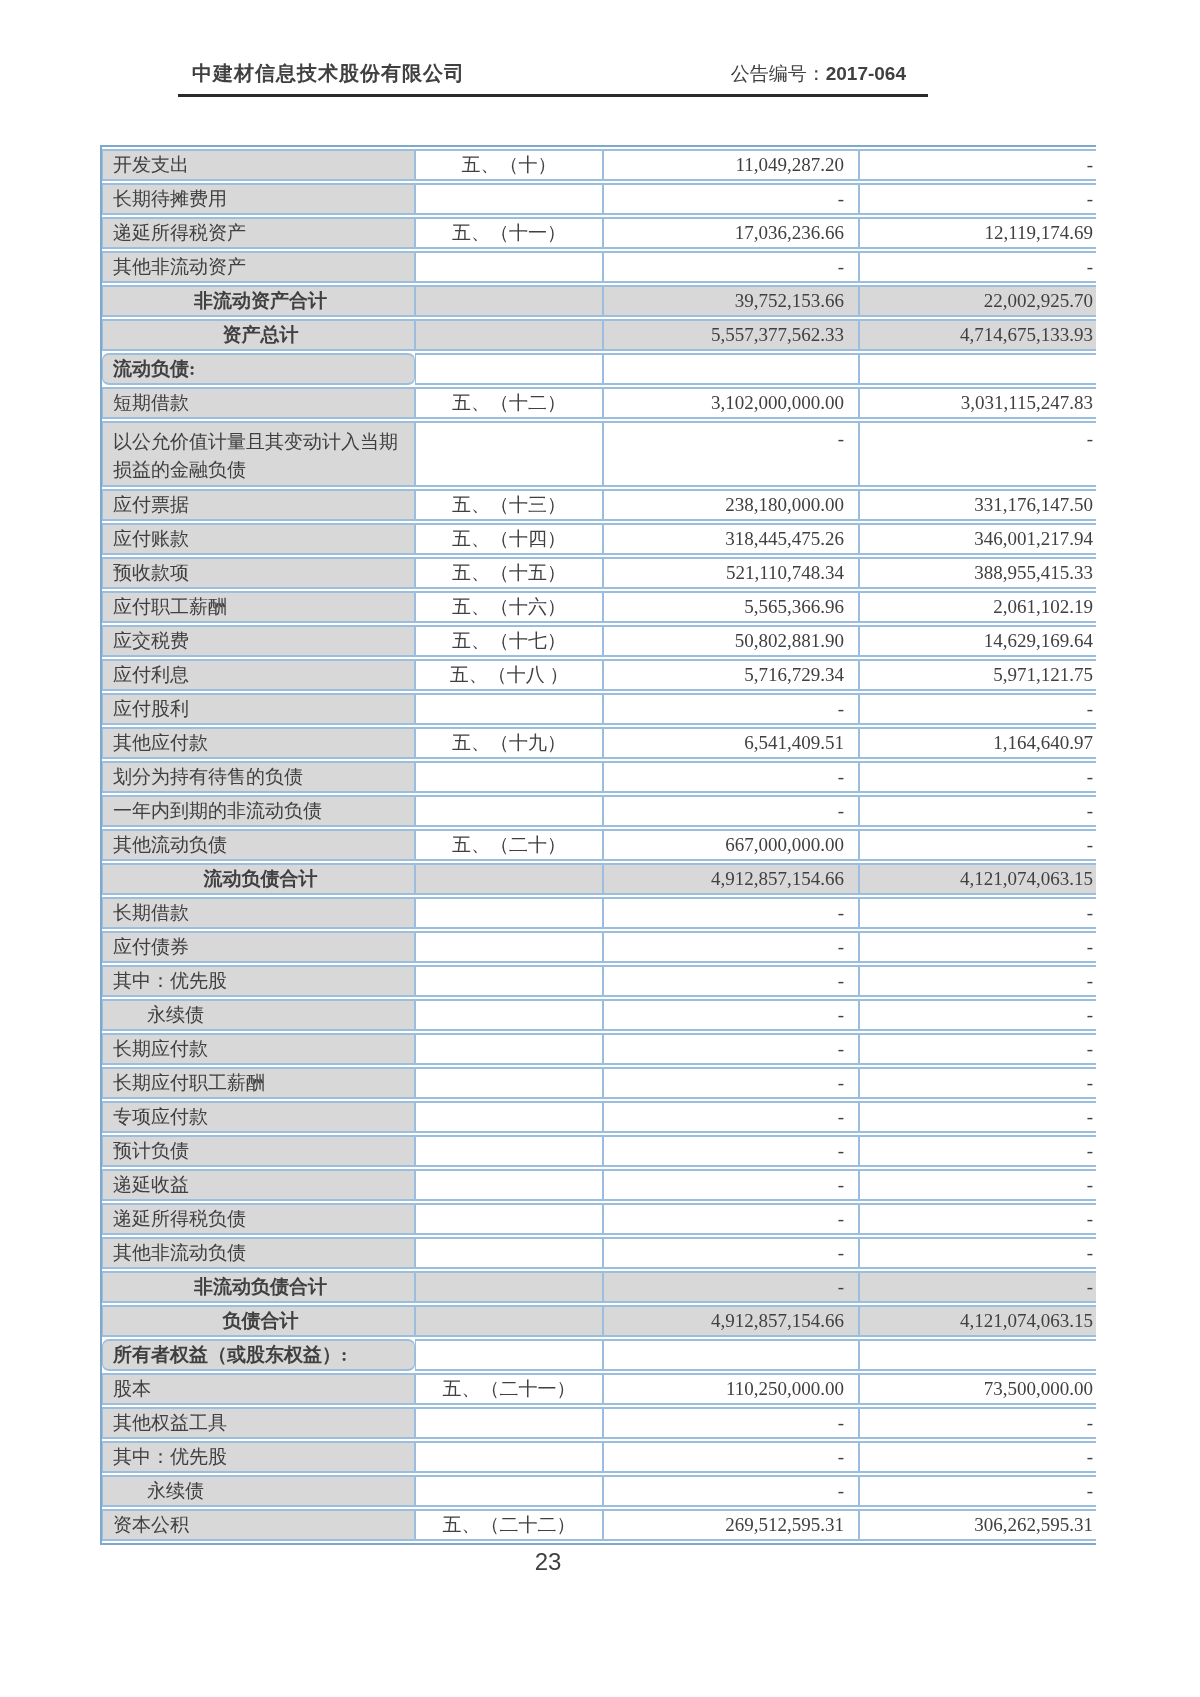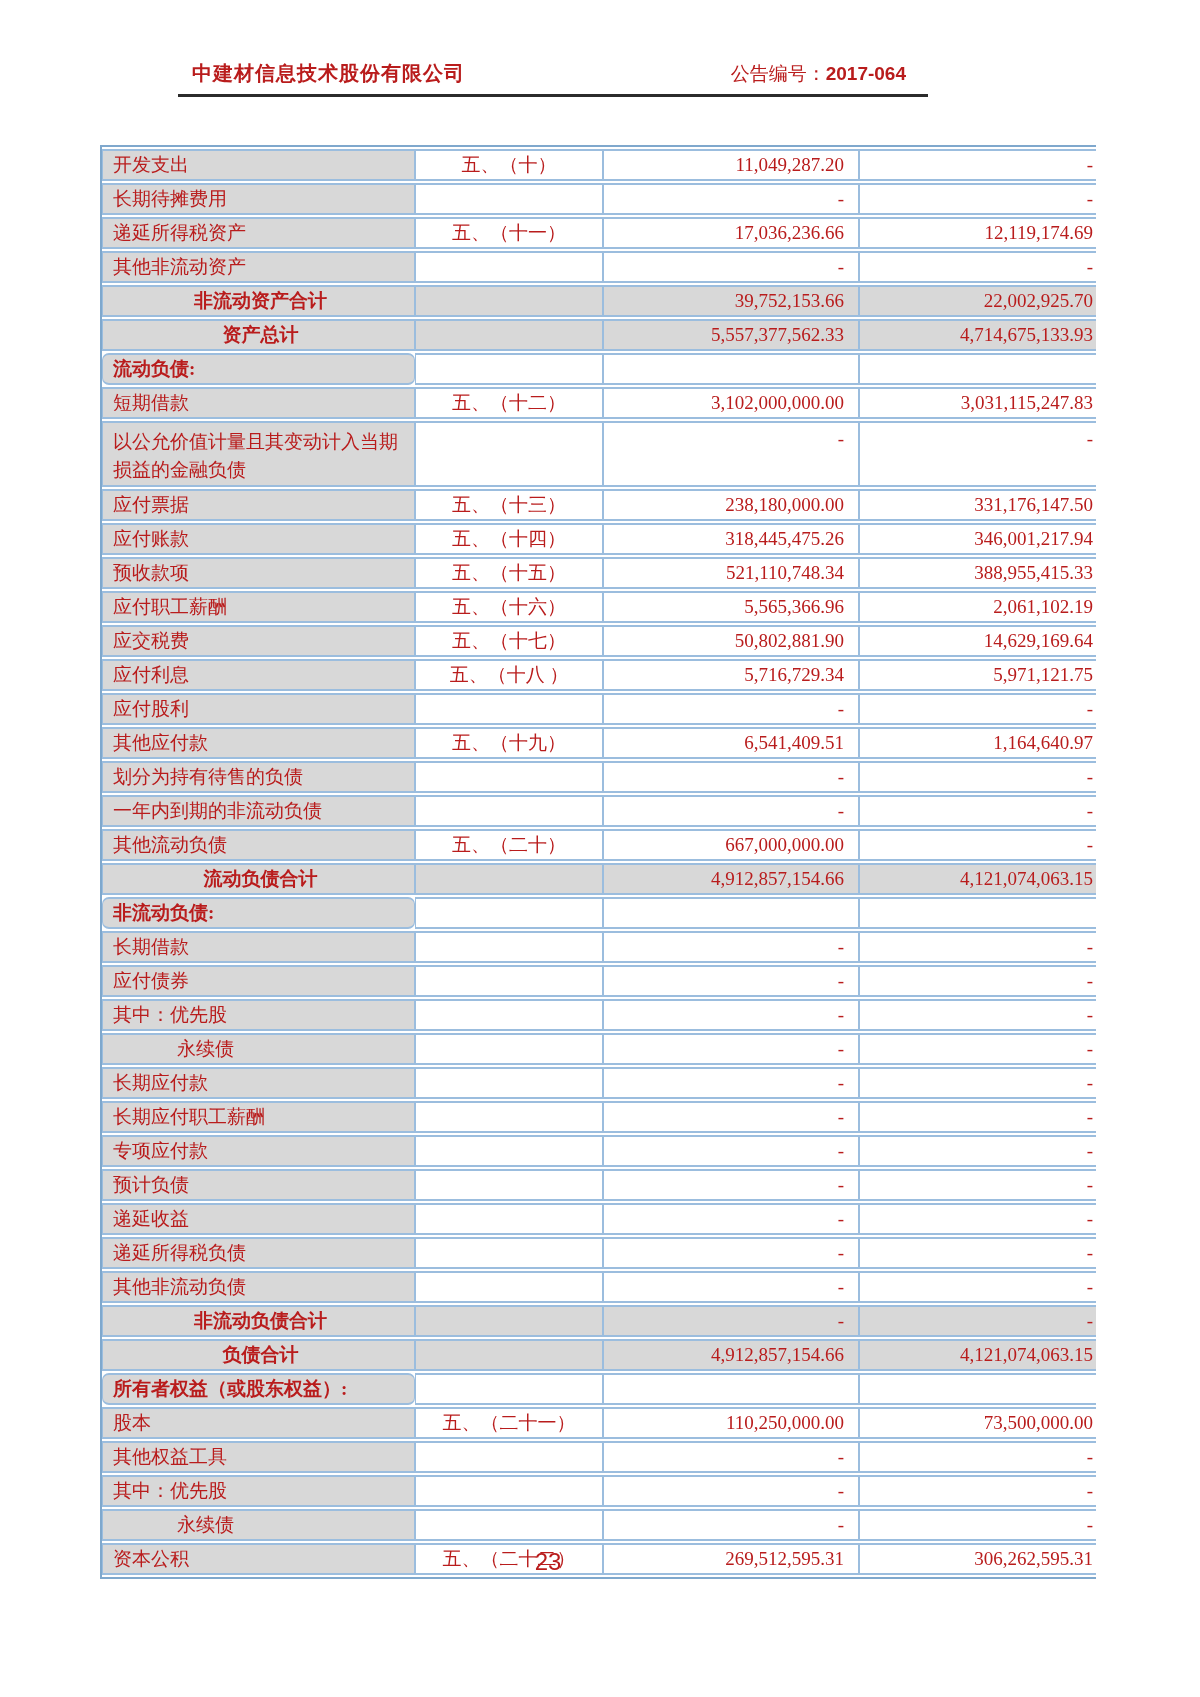--- a/index.html
+++ b/index.html
@@ -1,21 +1,21 @@
 <!DOCTYPE html>
 <html><head>
 <meta charset="utf-8">
 <style>
   html,body{margin:0;padding:0;background:#ffffff;}
   .page{
     position:relative;
     width:1096px;height:1697px;
     background:#ffffff;
     font-family:"Liberation Serif","DejaVu Serif",serif;
-    color:#b91c1c;
+    color:#404040;
     overflow:hidden;
   }
   
   .header-wrap{
     margin:0 168px 0 178px;
     border-bottom:3px solid #2b2b2b;
   }
   .header{
     display:flex;
     justify-content:space-between;
@@ -47,21 +47,21 @@
     padding:1px 6px;
     overflow:hidden;
     vertical-align:middle;
   }
   td.c0{text-align:left;padding-left:10px;background:#d8d8d8;}
   td.c1{text-align:center;}
   td.c2,td.c3{text-align:right;padding-right:14px;}
   tr.total td{background:#d8d8d8;}
   tr.total td.c0{text-align:center;font-weight:bold;}
   tr.section td.c0{font-weight:bold;border-radius:7px;}
-  tr.indent td.c0{padding-left:74px;}
+  tr.indent td.c0{padding-left:44px;}
   tr.tall{height:60px;padding-left:28px;}
   tr.tall td{vertical-align:top;padding-top:5px;}
   tr.tall td.c0{white-space:pre-line;line-height:28px;}
   
   .page-num{
     position:absolute;
     top:1548px;left:0;width:100%;
     text-align:center;
     font-family:"Liberation Sans","DejaVu Sans",sans-serif;
     font-size:24px;
@@ -209,26 +209,20 @@
           <td class="c1">五、（二十）</td>
           <td class="c2">667,000,000.00</td>
           <td class="c3">-</td>
         </tr>
         <tr class="total">
           <td class="c0">流动负债合计</td>
           <td class="c1"></td>
           <td class="c2">4,912,857,154.66</td>
           <td class="c3">4,121,074,063.15</td>
         </tr>
-        <tr class="section">
-          <td class="c0">非流动负债:</td>
-          <td class="c1"></td>
-          <td class="c2"></td>
-          <td class="c3"></td>
-        </tr>
         <tr class="item">
           <td class="c0">长期借款</td>
           <td class="c1"></td>
           <td class="c2">-</td>
           <td class="c3">-</td>
         </tr>
         <tr class="item">
           <td class="c0">应付债券</td>
           <td class="c1"></td>
           <td class="c2">-</td>

